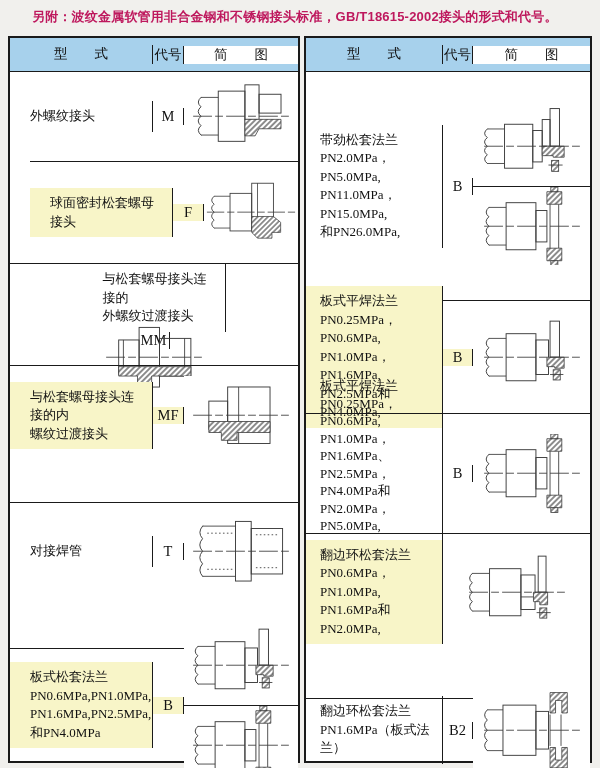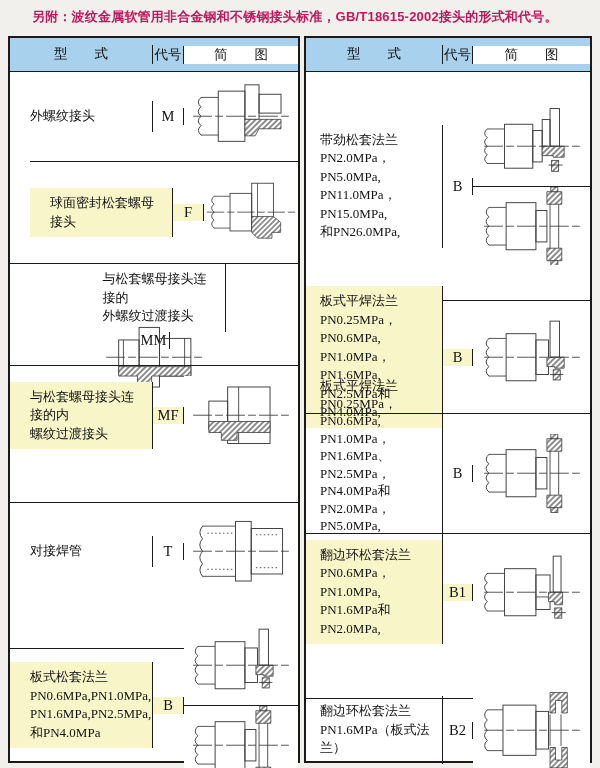--- a/index.html
+++ b/index.html
@@ -297,21 +297,20 @@
               <line x1="4" y1="50" x2="126" y2="50" stroke="#3a3a3a" stroke-width="1.1" stroke-dasharray="24 4 10 4"></line>
             </svg>
           </div>
       </div>
     </div>
 
     <div class="trow" style="height:117px;">
       <div class="cell c-type hl">翻边环松套法兰
 PN0.6MPa，PN1.0MPa,
 PN1.6MPa和PN2.0MPa,</div>
-      <div class="cell c-code hl">B1</div>
       <div class="cell c-diag">
         <div class="diag">
             <svg viewBox="0 0 130 100" xmlns="http://www.w3.org/2000/svg">
               <path d="M8 26 q-7 6 0 12 q-7 6 0 12 q-7 6 0 12 q-7 6 0 12" stroke="#3a3a3a" stroke-width="1.2" fill="none" stroke-linecap="square"></path>
               <line x1="8" y1="26" x2="30" y2="26" stroke="#3a3a3a" stroke-width="1.1"></line>
               <line x1="8" y1="74" x2="30" y2="74" stroke="#3a3a3a" stroke-width="1.1"></line>
               <rect x="30" y="20" width="40" height="60" stroke="#3a3a3a" stroke-width="1.2" fill="none" stroke-linecap="square"></rect>
               <rect x="70" y="28" width="18" height="44" stroke="#3a3a3a" stroke-width="1.2" fill="none" stroke-linecap="square"></rect>
               <rect x="92" y="4" width="10" height="46" stroke="#3a3a3a" stroke-width="1.2" fill="none" stroke-linecap="square"></rect>
               <line x1="70" y1="56" x2="92" y2="56" stroke="#3a3a3a" stroke-width="1.1"></line>

